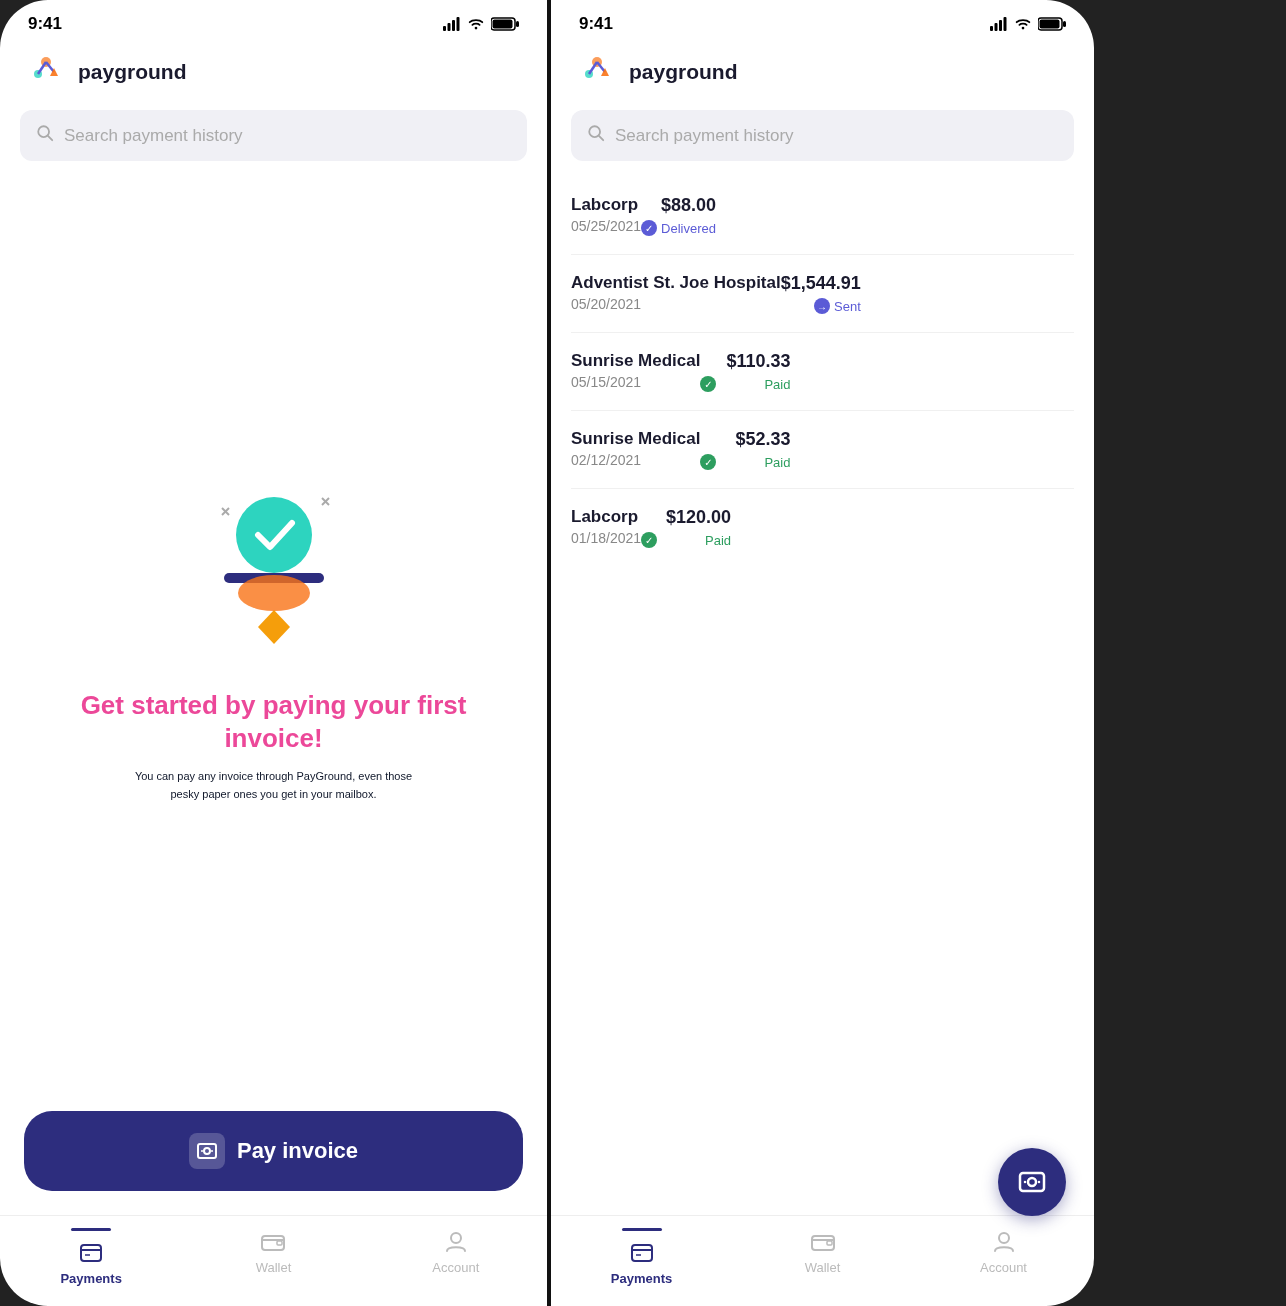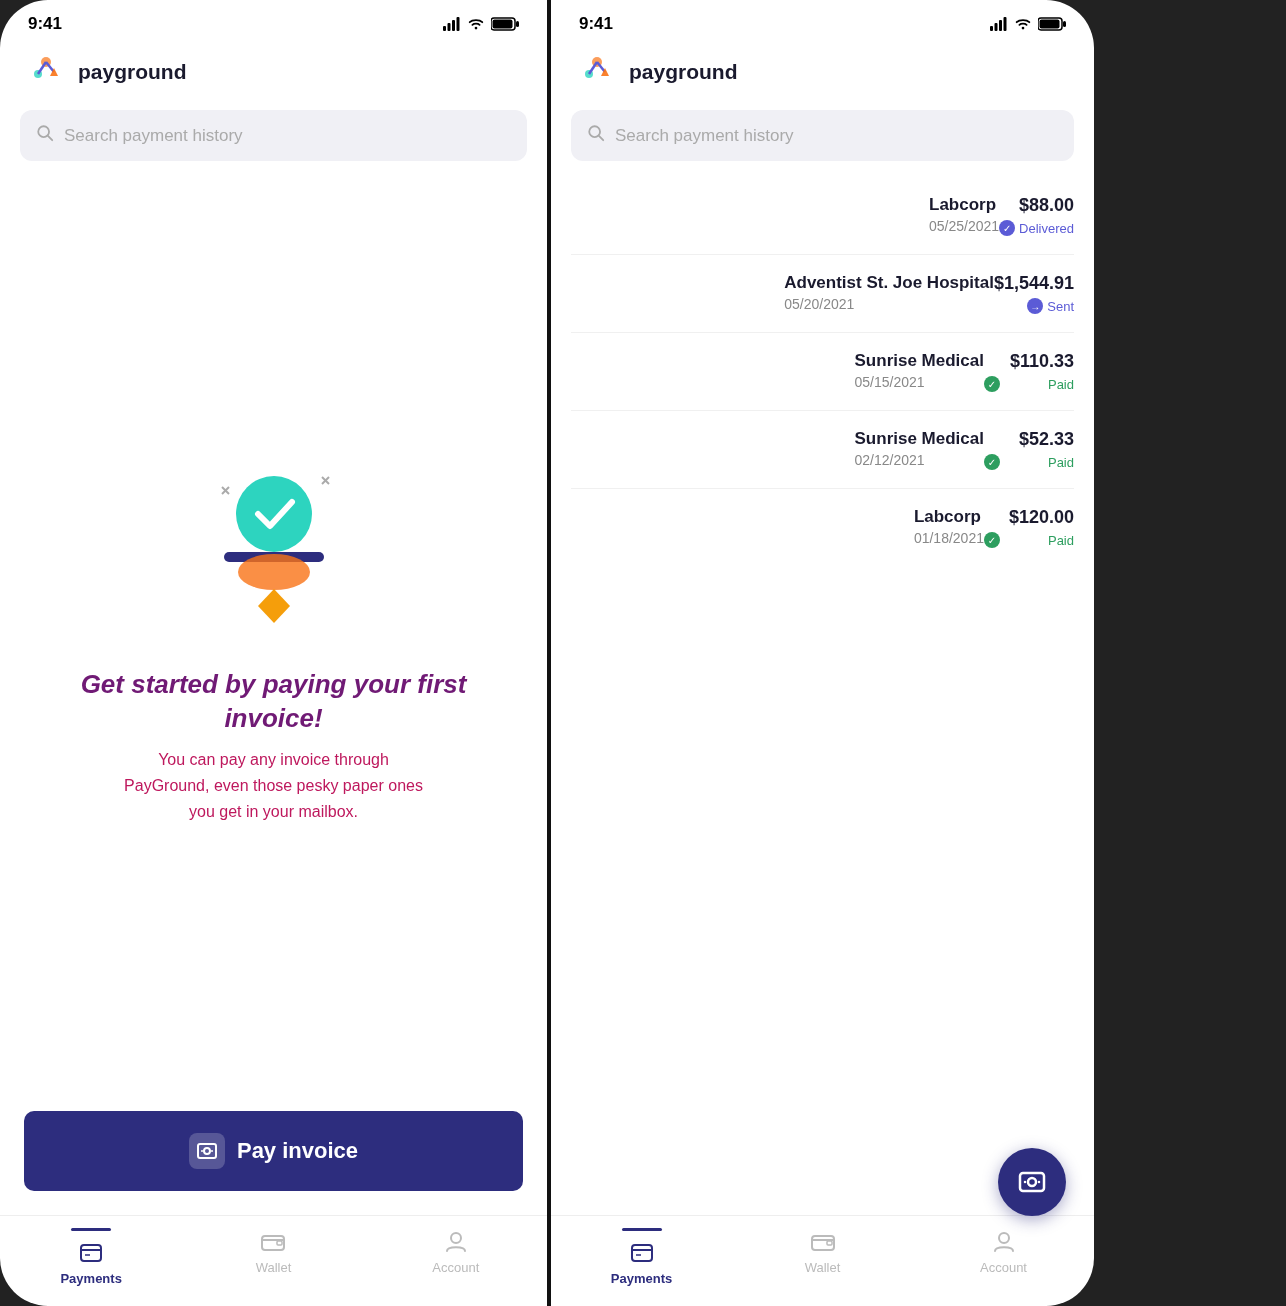--- a/index.html
+++ b/index.html
@@ -83,36 +83,35 @@
       text-align: center;
     }
     .illustration {
       width: 200px;
       height: 200px;
       margin-bottom: 24px;
     }
     .empty-title {
       font-size: 26px;
       font-weight: 800;
-      color: #701a75;
+      color: #ec4899;
       line-height: 1.3;
       margin-bottom: 12px;
-      font-style: italic;
     }
     .empty-desc {
-      font-size: 16px;
-      color: #be185d;
+      font-size: 11px;
+      color: #0f172a;
       line-height: 1.6;
       max-width: 300px;
     }
     
     .pay-invoice-btn {
       margin: 20px 24px 24px;
       background: #2d2d7e;
-      border-radius: 10px;
+      border-radius: 28px;
       display: flex;
       align-items: center;
       justify-content: center;
       gap: 12px;
       padding: 22px;
       cursor: pointer;
     }
     .pay-invoice-btn-text {
       font-size: 22px;
       font-weight: 700;
@@ -153,21 +152,21 @@
       margin-bottom: 4px;
     }
     
     .payment-list {
       flex: 1;
       overflow-y: auto;
       padding: 0 20px;
     }
     .payment-item {
       display: flex;
-      justify-content: flex-end;
+      justify-content: flex-start;
       align-items: flex-start;
       padding: 18px 0;
       border-bottom: 1px solid #f0f0f0;
     }
     .payment-item:last-child { border-bottom: none; }
     .payment-left {}
     .payment-name { font-size: 17px; font-weight: 700; color: #1a1a2e; }
     .payment-date { font-size: 14px; color: #888; margin-top: 3px; }
     .payment-right { text-align: right; }
     .payment-amount { font-size: 18px; font-weight: 700; color: #1a1a2e; }

